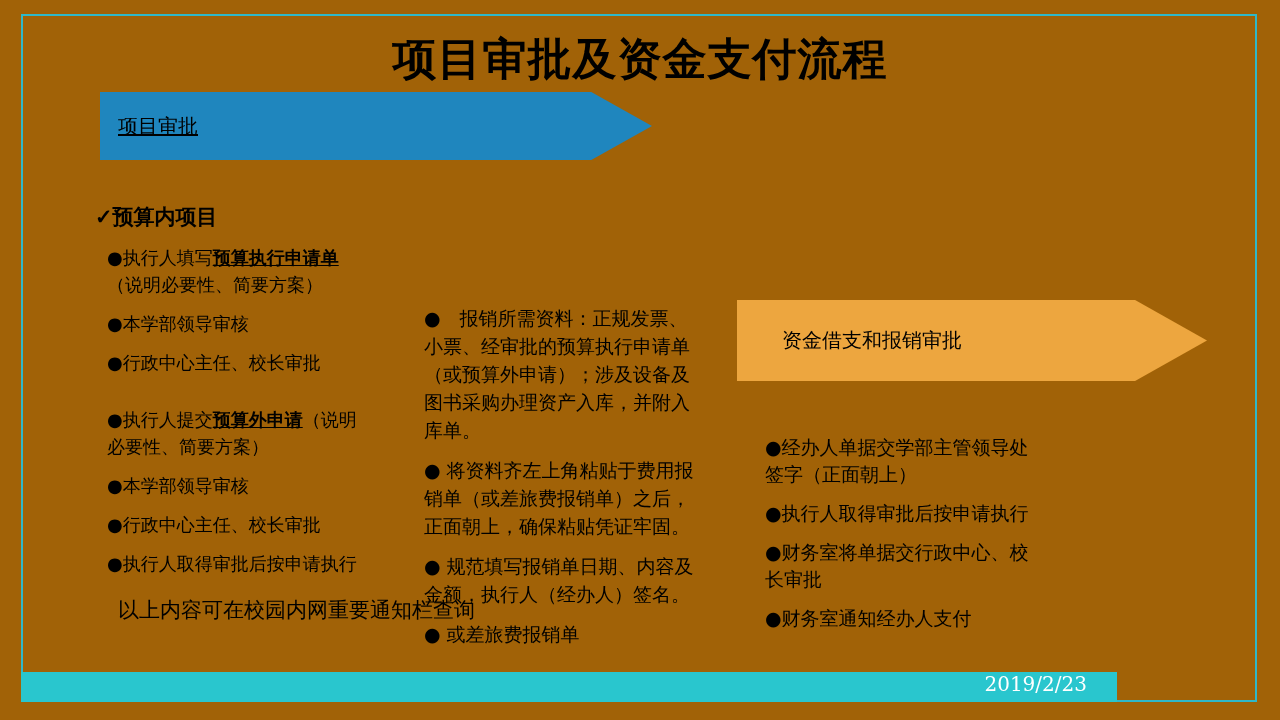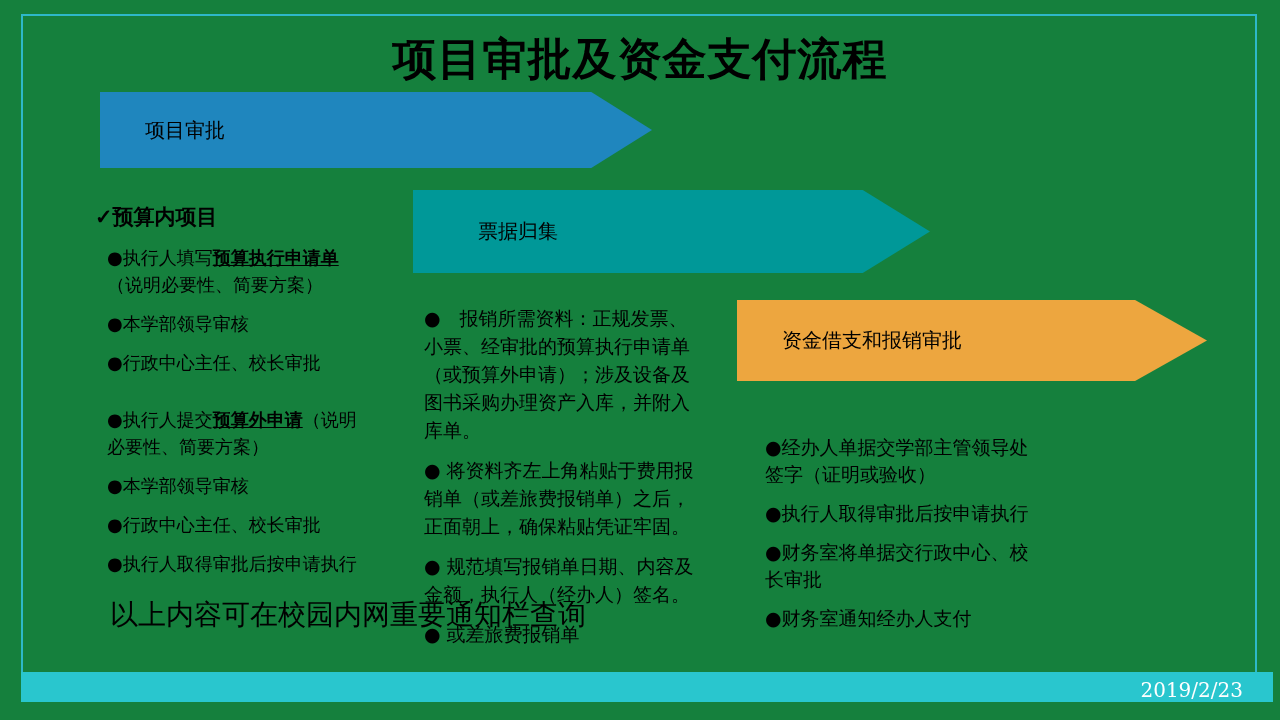--- a/index.html
+++ b/index.html
@@ -1,60 +1,57 @@
 <!DOCTYPE html>
 <html style="--arrow-blue: #1f86be; --arrow-teal: #009898; --arrow-orange: #eda63f; --footer-bar: #29c6ce; --border: #2eb8c9;"><head>
 <meta charset="utf-8">
 <style>
   html,body{margin:0;padding:0;background:#fff;}
-  .canvas{position:relative;width:1280px;height:720px;background:#15803d;overflow:hidden;
+  .canvas{position:relative;width:1280px;height:720px;background:#a16207;overflow:hidden;
           font-family:"Liberation Sans",sans-serif;color:#000;}
   .frame{position:absolute;left:21px;top:14px;width:1236px;height:688px;
          border:2px solid var(--border,#2eb8c9);box-sizing:border-box;}
   .title{position:absolute;left:0;right:0;top:30px;text-align:center;
          font-family:"DejaVu Sans",sans-serif;font-weight:bold;font-size:44px;
          letter-spacing:1px;margin:0;}
   .arrow{position:absolute;display:flex;align-items:center;box-sizing:border-box;}
   .arrow-label{font-size:20px;color:#000;white-space:nowrap;}
-  .arrow1{left:100px;top:92px;width:552px;height:76px;background:var(--arrow-blue,#1f86be);
-          clip-path:polygon(0 0,89% 0,100% 50%,89% 100%,0 100%);padding-left:45px;}
+  .arrow1{left:100px;top:92px;width:552px;height:68px;background:var(--arrow-blue,#1f86be);
+          clip-path:polygon(0 0,89% 0,100% 50%,89% 100%,0 100%);padding-left:18px;text-decoration:underline;}
   .arrow2{left:413px;top:190px;width:517px;height:83px;background:var(--arrow-teal,#009898);
           clip-path:polygon(0 0,87% 0,100% 50%,87% 100%,0 100%);padding-left:65px;}
   .arrow3{left:737px;top:300px;width:470px;height:81px;background:var(--arrow-orange,#eda63f);
           clip-path:polygon(0 0,84.7% 0,100% 50%,84.7% 100%,0 100%);padding-left:45px;}
   .col{position:absolute;font-family:"DejaVu Serif",serif;}
   .col-left{left:95px;top:202px;width:278px;font-size:18px;line-height:27px;}
   .sec-heading{font-size:21px;font-weight:bold;line-height:30px;margin-bottom:2px;}
   .sec2{margin-top:30px;}
   .emph{font-weight:bold;text-decoration:underline;}
   .col-mid{left:412px;top:292px;width:304px;font-size:19px;line-height:28px;}
   .col-right{left:753px;top:422px;width:300px;font-size:19px;line-height:27px;}
   .bullet{margin:12px;}
-  .note{position:absolute;left:110px;top:596px;font-size:28px;
+  .note{position:absolute;left:118px;top:596px;font-size:21px;
         font-family:"Liberation Sans",sans-serif;}
-  .footer-bar{position:absolute;left:21px;top:672px;width:1252px;height:30px;
-        background:var(--footer-bar,#29c6ce);display:flex;align-items:flex-end;
+  .footer-bar{position:absolute;left:21px;top:672px;width:1096px;height:30px;
+        background:var(--footer-bar,#29c6ce);display:flex;align-items:flex-start;
         justify-content:flex-end;box-sizing:border-box;padding-right:30px;}
   .footer-date{font-family:"DejaVu Serif",serif;font-size:20px;color:#ffffff;}
 </style>
 </head>
 <body>
 
 <div class="canvas">
   <div class="frame"></div>
 
   <h1 class="title">项目审批及资金支付流程</h1>
 
   <div class="arrow arrow1">
     <span class="arrow-label">项目审批</span>
   </div>
 
-  <div class="arrow arrow2">
-    <span class="arrow-label">票据归集</span>
-  </div>
 
   <div class="arrow arrow3">
     <span class="arrow-label">资金借支和报销审批</span>
   </div>
 
   <div class="col col-left">
     <div class="section">
       <div class="sec-heading">✓预算内项目</div>
       <div class="bullet"><span>●执行人填写</span><span class="emph">预算执行申请单</span><span>（说明必要性、简要方案）</span></div>
       <div class="bullet">●本学部领导审核</div>
@@ -69,21 +66,21 @@
   </div>
 
   <div class="col col-mid">
     <div class="bullet">●　报销所需资料：正规发票、小票、经审批的预算执行申请单（或预算外申请）；涉及设备及图书采购办理资产入库，并附入库单。</div>
     <div class="bullet">● 将资料齐左上角粘贴于费用报销单（或差旅费报销单）之后，正面朝上，确保粘贴凭证牢固。</div>
     <div class="bullet">● 规范填写报销单日期、内容及金额，执行人（经办人）签名。</div>
     <div class="bullet">● 或差旅费报销单</div>
   </div>
 
   <div class="col col-right">
-    <div class="bullet">●经办人单据交学部主管领导处签字（证明或验收）</div>
+    <div class="bullet">●经办人单据交学部主管领导处签字（正面朝上）</div>
     <div class="bullet">●执行人取得审批后按申请执行</div>
     <div class="bullet">●财务室将单据交行政中心、校长审批</div>
     <div class="bullet">●财务室通知经办人支付</div>
   </div>
 
   <div class="note">以上内容可在校园内网重要通知栏查询</div>
 
   <div class="footer-bar">
     <span class="footer-date">2019/2/23</span>
   </div>

